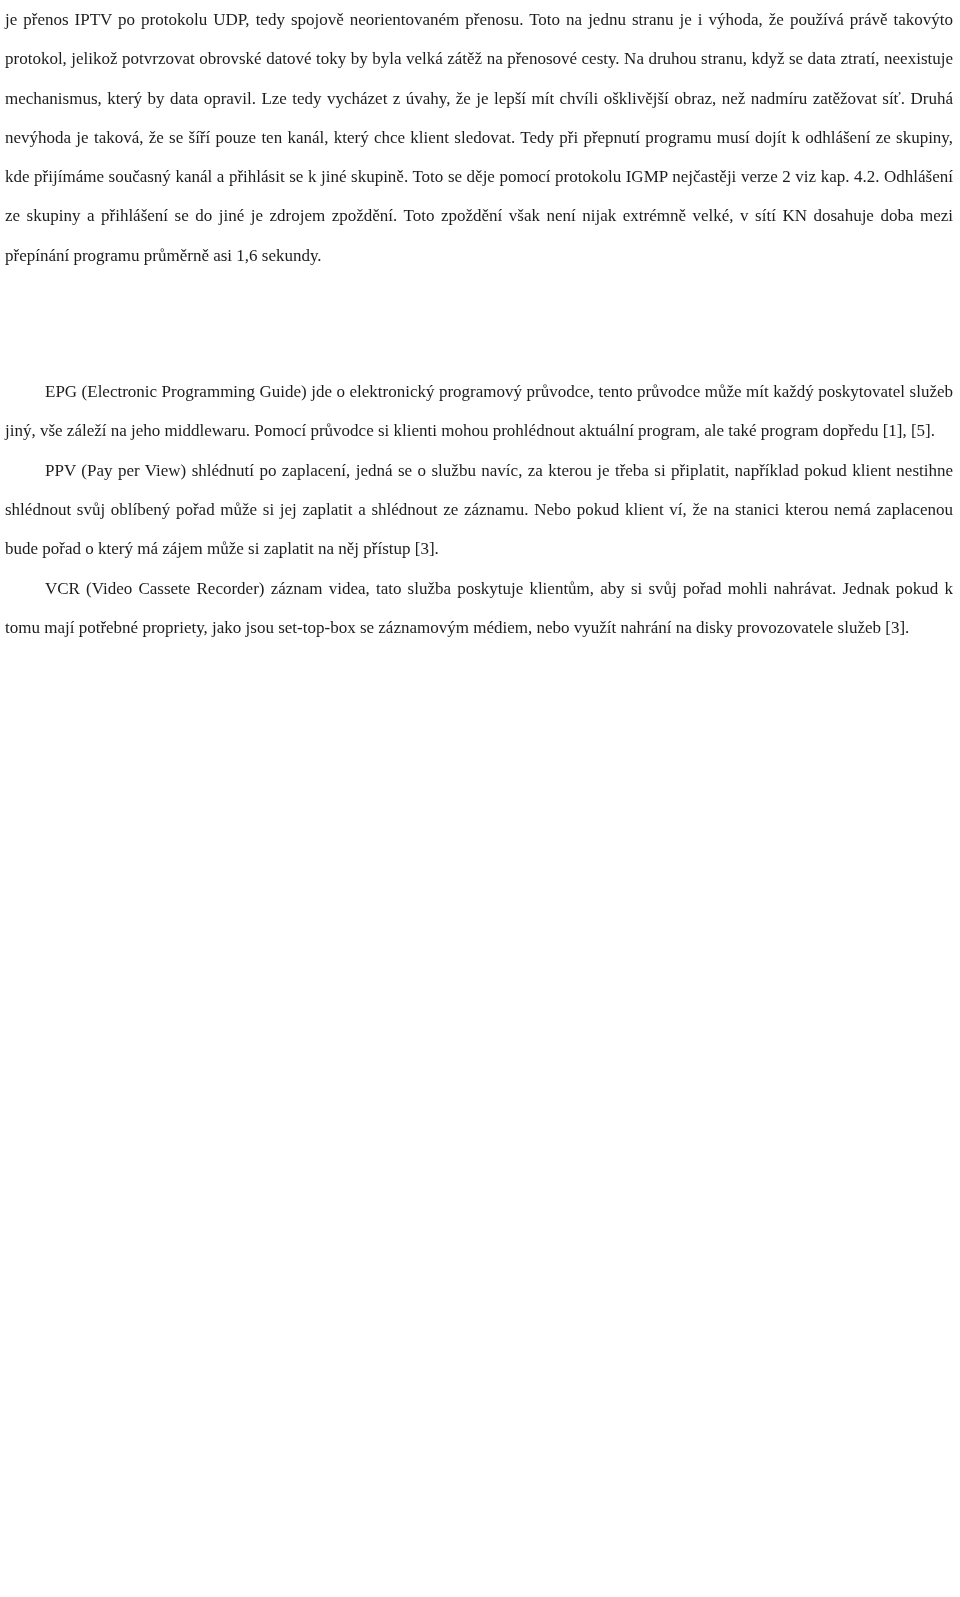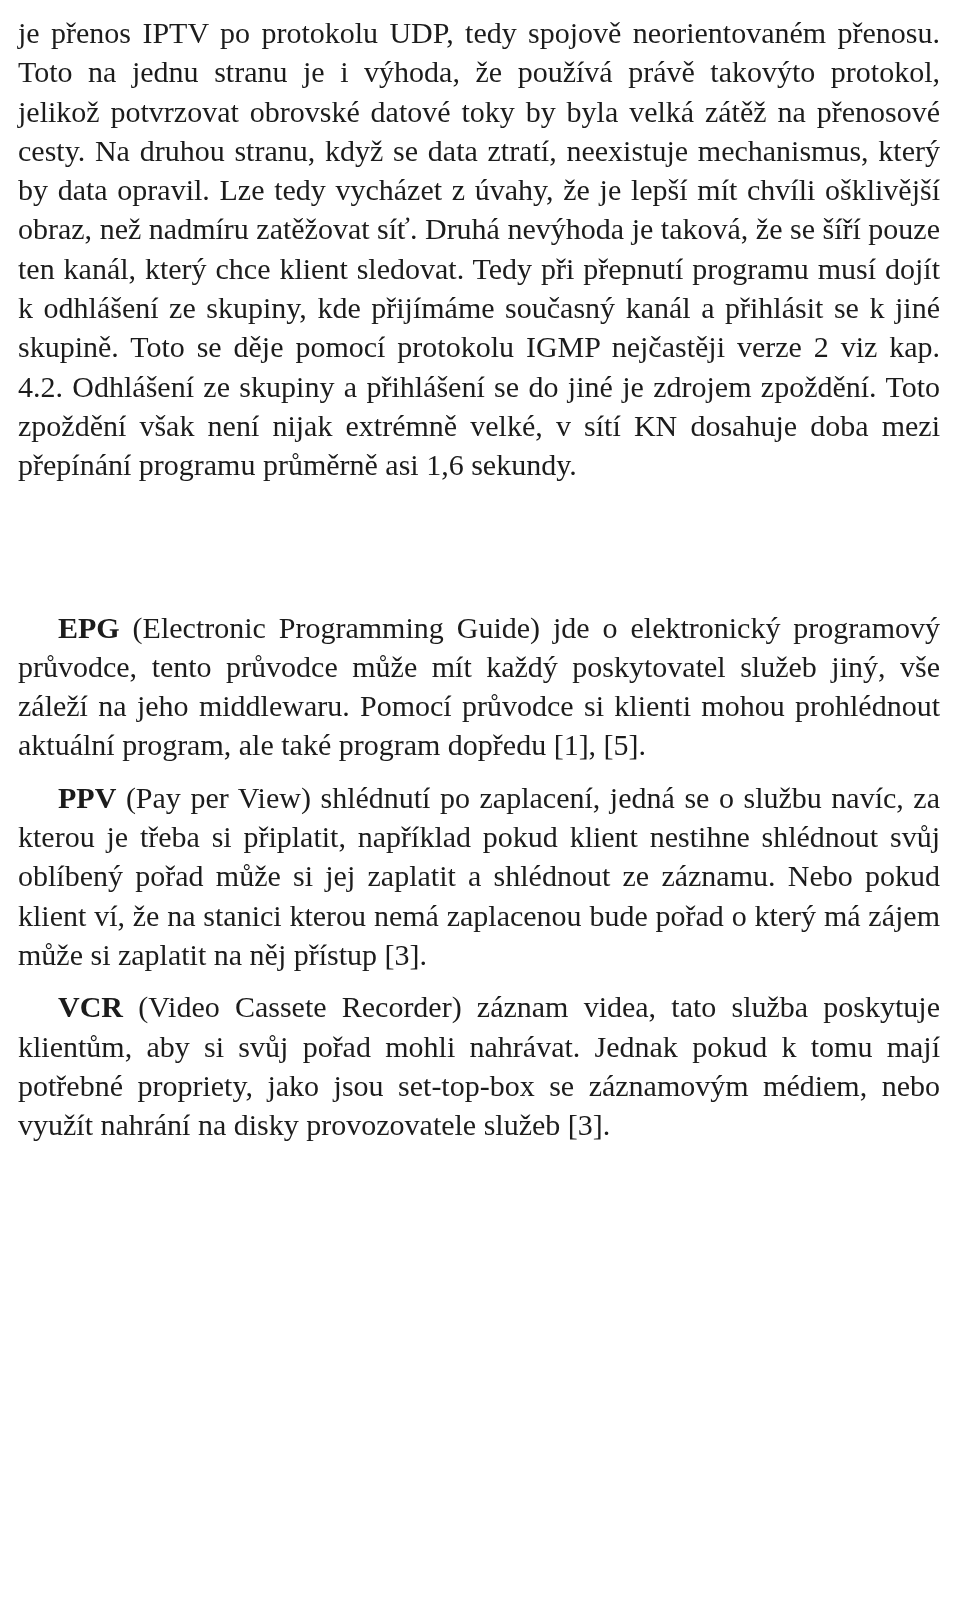--- a/index.html
+++ b/index.html
@@ -22,25 +22,25 @@
 
   .content {
     position: absolute;
     left: 5px;
     top: 0;
     width: 948px;
   }
 
   
   .para {
-    font-size: 30px;
+    font-size: 17px;
     line-height: 39.3px;
     text-align: justify;
     text-justify: inter-word;
-    margin: 13px;
+    margin: 0;
     color: #1c1c1c;
     -webkit-font-smoothing: antialiased;
     hyphens: manual;
   }
 
   .para.continued {
     text-indent: 0;
   }
 
   .para.indented {
@@ -64,21 +64,21 @@
   .section-heading .num {
     display: inline-block;
     min-width: 72px;
   }
 
   .gap-before-heading { height: 63px; }
   .gap-after-heading  { height: 34px; }
 
   
   .runin {
-    font-weight: bold;
+    font-weight: normal;
   }
 
   
   .page-number {
     position: absolute;
     left: 0;
     right: 0;
     top: 1618px;
     text-align: center;
     font-size: 25px;

